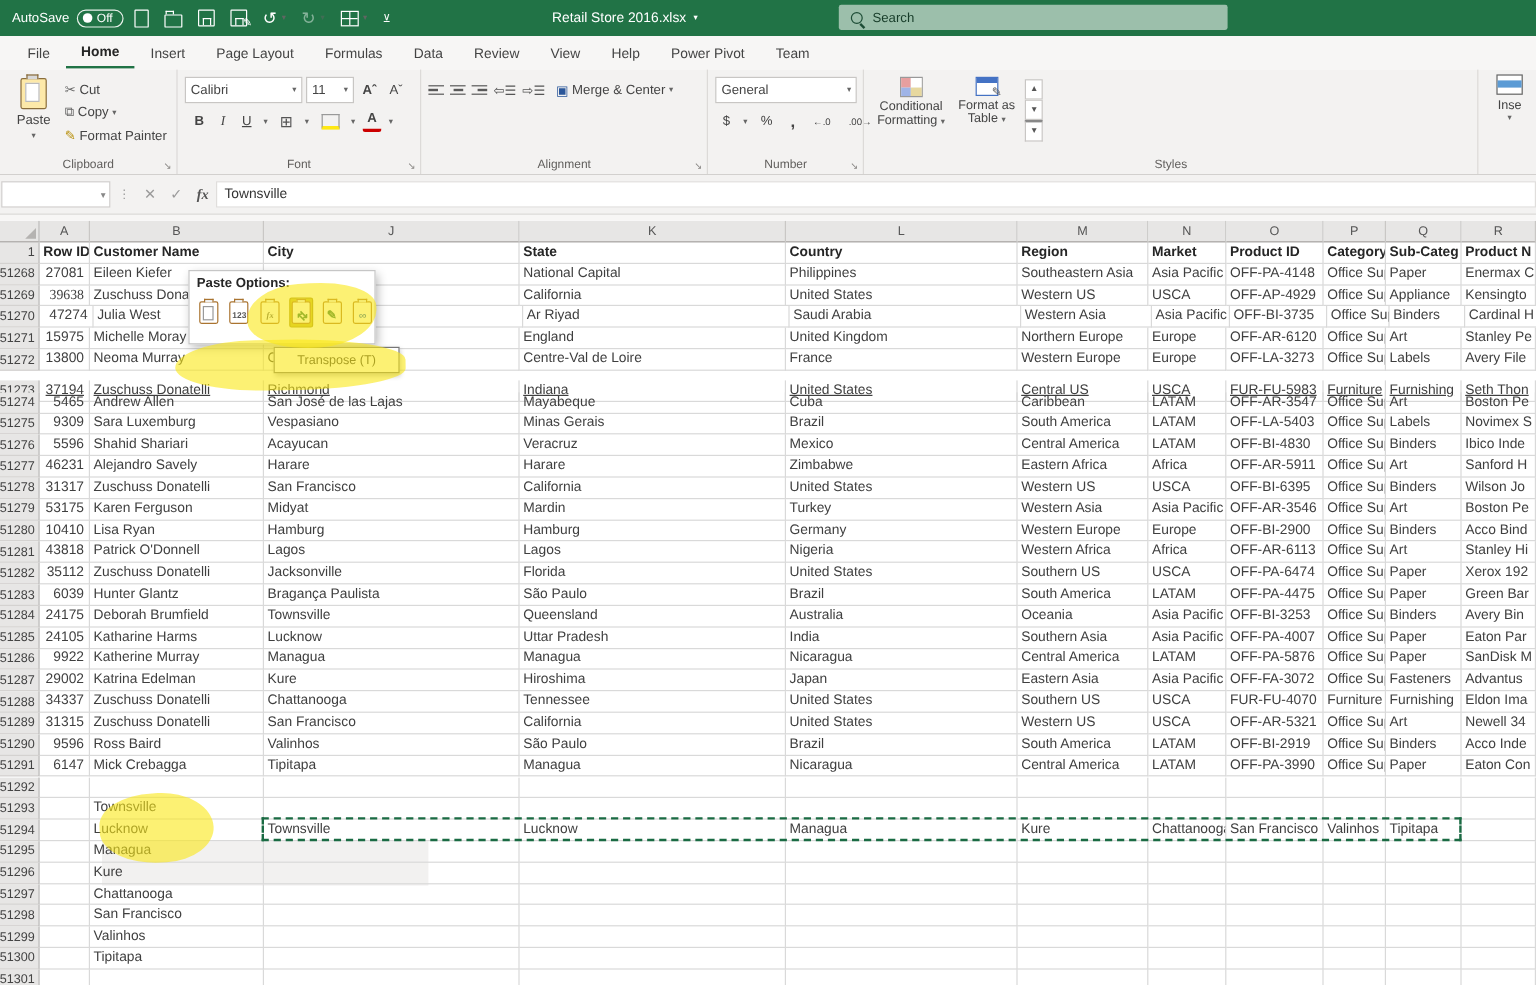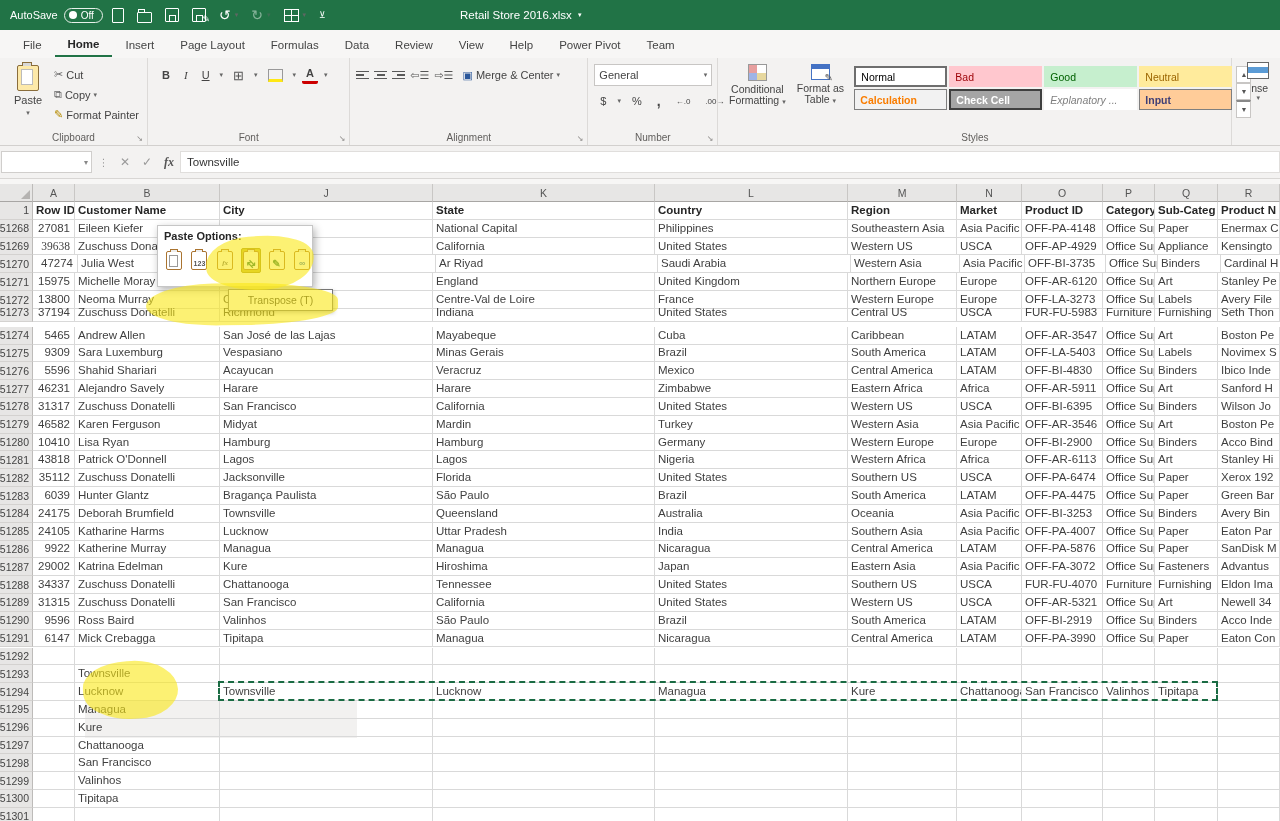--- a/index.html
+++ b/index.html
@@ -120,20 +120,24 @@
     <span class="glyph dim">↻</span>
       <span class="caret" style="opacity:.45">▾</span>
     <span class="ic-grid"></span>
       <span class="caret">▾</span>
     <span class="glyph" style="font-size:9px">⊻</span>
   </div>
   <div class="doc-title">
     <span>Retail Store 2016.xlsx</span>
     <span class="caret" style="color:#fff">▾</span>
   </div>
+  <div class="searchbox">
+    <span class="mag"></span>
+    <span style="font-size:11px;">Search</span>
+  </div>
 </div>
 
 <div class="tabrow" id="tabrow">
     <div class="tab">File</div>
     <div class="tab active">Home</div>
     <div class="tab">Insert</div>
     <div class="tab">Page Layout</div>
     <div class="tab">Formulas</div>
     <div class="tab">Data</div>
     <div class="tab">Review</div>
@@ -165,20 +169,32 @@
             <span style="color:#b58b00">✎</span>
             <span>Format Painter</span>
           </div>
       </div>
     </div>
     <div class="rglabel">Clipboard</div>
     <span class="launcher">↘</span>
   </div>
 
   <div class="rgroup" style="width:204px">
+    <div class="rrow">
+      <div class="combo" style="width:88px">
+          <span>Calibri</span>
+          <span class="caret">▾</span>
+        </div>
+      <div class="combo" style="width:30px">
+          <span>11</span>
+          <span class="caret">▾</span>
+        </div>
+      <span class="rbtn" style="font-weight:bold">Aˆ</span>
+      <span class="rbtn">Aˇ</span>
+    </div>
     <div class="rrow" style="gap:6px;padding-left:4px">
       <span class="rbtn" style="font-weight:bold">B</span>
       <span class="rbtn" style="font-style:italic;font-family:'Liberation Serif',serif">I</span>
       <span class="rbtn" style="text-decoration:underline">U</span>
         <span class="caret">▾</span>
       <span class="rbtn" style="font-size:13px;color:#555">⊞</span>
         <span class="caret">▾</span>
       <span class="rbtn">
           <span style="display:inline-block;width:13px;height:9px;border:1px solid #999;border-bottom:3px solid #ffe814"></span>
         </span>
@@ -252,30 +268,20 @@
             <span><span>Formatting</span> <span class="caret">▾</span></span>
           </span>
       </div>
       <div class="rbtn" style="flex-direction:column;width:52px">
         <span class="faticon"></span>
         <span class="stack">
             <span>Format as</span>
             <span><span>Table</span> <span class="caret">▾</span></span>
           </span>
       </div>
-      <div class="gallery" id="style-gallery">
-          <div class="chip" style="background: rgb(255, 255, 255); color: rgb(0, 0, 0); border: 2px solid rgb(110, 110, 110); font-weight: normal;">Normal</div>
-          <div class="chip" style="background: rgb(255, 199, 206); color: rgb(156, 0, 6);">Bad</div>
-          <div class="chip" style="background: rgb(198, 239, 206); color: rgb(0, 97, 0);">Good</div>
-          <div class="chip" style="background: rgb(255, 235, 156); color: rgb(156, 101, 0);">Neutral</div>
-          <div class="chip" style="background: rgb(242, 242, 242); color: rgb(250, 125, 0); border-color: rgb(127, 127, 127); font-weight: bold;">Calculation</div>
-          <div class="chip" style="background: rgb(165, 165, 165); color: rgb(255, 255, 255); border: 2px solid rgb(63, 63, 63); font-weight: bold;">Check Cell</div>
-          <div class="chip" style="background: rgb(255, 255, 255); color: rgb(127, 127, 127); font-style: italic;">Explanatory ...</div>
-          <div class="chip" style="background: rgb(255, 204, 153); color: rgb(63, 63, 118); border-color: rgb(127, 127, 127); font-weight: bold;">Input</div>
-        </div>
       <div class="gscroll">
         <span>▲</span>
         <span>▼</span>
         <span style="border-top:2px solid #888">▼</span>
       </div>
     </div>
     <div class="rglabel">Styles</div>
   </div>
 
   <div class="insertbtn">
@@ -434,21 +440,21 @@
       <div class="cell" style="width: 213px;">C</div>
       <div class="cell" style="width: 222px;">Centre-Val de Loire</div>
       <div class="cell" style="width: 193px;">France</div>
       <div class="cell" style="width: 109px;">Western Europe</div>
       <div class="cell" style="width: 65px;">Europe</div>
       <div class="cell" style="width: 81px;">OFF-LA-3273</div>
       <div class="cell" style="width: 52px;">Office Sup</div>
       <div class="cell" style="width: 63px;">Labels</div>
       <div class="cell" style="width: 62px;">Avery File</div>
     </div>
-    <div class="srow" style="top: 120px;">
+    <div class="srow" style="top: 133px; text-decoration: underline;">
       <div class="gut">51273</div>
       <div class="cell num" style="width: 42px;">37194</div>
       <div class="cell" style="width: 145px;">Zuschuss Donatelli</div>
       <div class="cell" style="width: 213px;">Richmond</div>
       <div class="cell" style="width: 222px;">Indiana</div>
       <div class="cell" style="width: 193px;">United States</div>
       <div class="cell" style="width: 109px;">Central US</div>
       <div class="cell" style="width: 65px;">USCA</div>
       <div class="cell" style="width: 81px;">FUR-FU-5983</div>
       <div class="cell" style="width: 52px;">Furniture</div>
@@ -520,21 +526,21 @@
       <div class="cell" style="width: 193px;">United States</div>
       <div class="cell" style="width: 109px;">Western US</div>
       <div class="cell" style="width: 65px;">USCA</div>
       <div class="cell" style="width: 81px;">OFF-BI-6395</div>
       <div class="cell" style="width: 52px;">Office Sup</div>
       <div class="cell" style="width: 63px;">Binders</div>
       <div class="cell" style="width: 62px;">Wilson Jo</div>
     </div>
     <div class="srow" style="top: 231.84px;">
       <div class="gut">51279</div>
-      <div class="cell num" style="width: 42px;">46582</div>
+      <div class="cell num" style="width: 42px;">53175</div>
       <div class="cell" style="width: 145px;">Karen Ferguson</div>
       <div class="cell" style="width: 213px;">Midyat</div>
       <div class="cell" style="width: 222px;">Mardin</div>
       <div class="cell" style="width: 193px;">Turkey</div>
       <div class="cell" style="width: 109px;">Western Asia</div>
       <div class="cell" style="width: 65px;">Asia Pacific</div>
       <div class="cell" style="width: 81px;">OFF-AR-3546</div>
       <div class="cell" style="width: 52px;">Office Sup</div>
       <div class="cell" style="width: 63px;">Art</div>
       <div class="cell" style="width: 62px;">Boston Pe</div>

